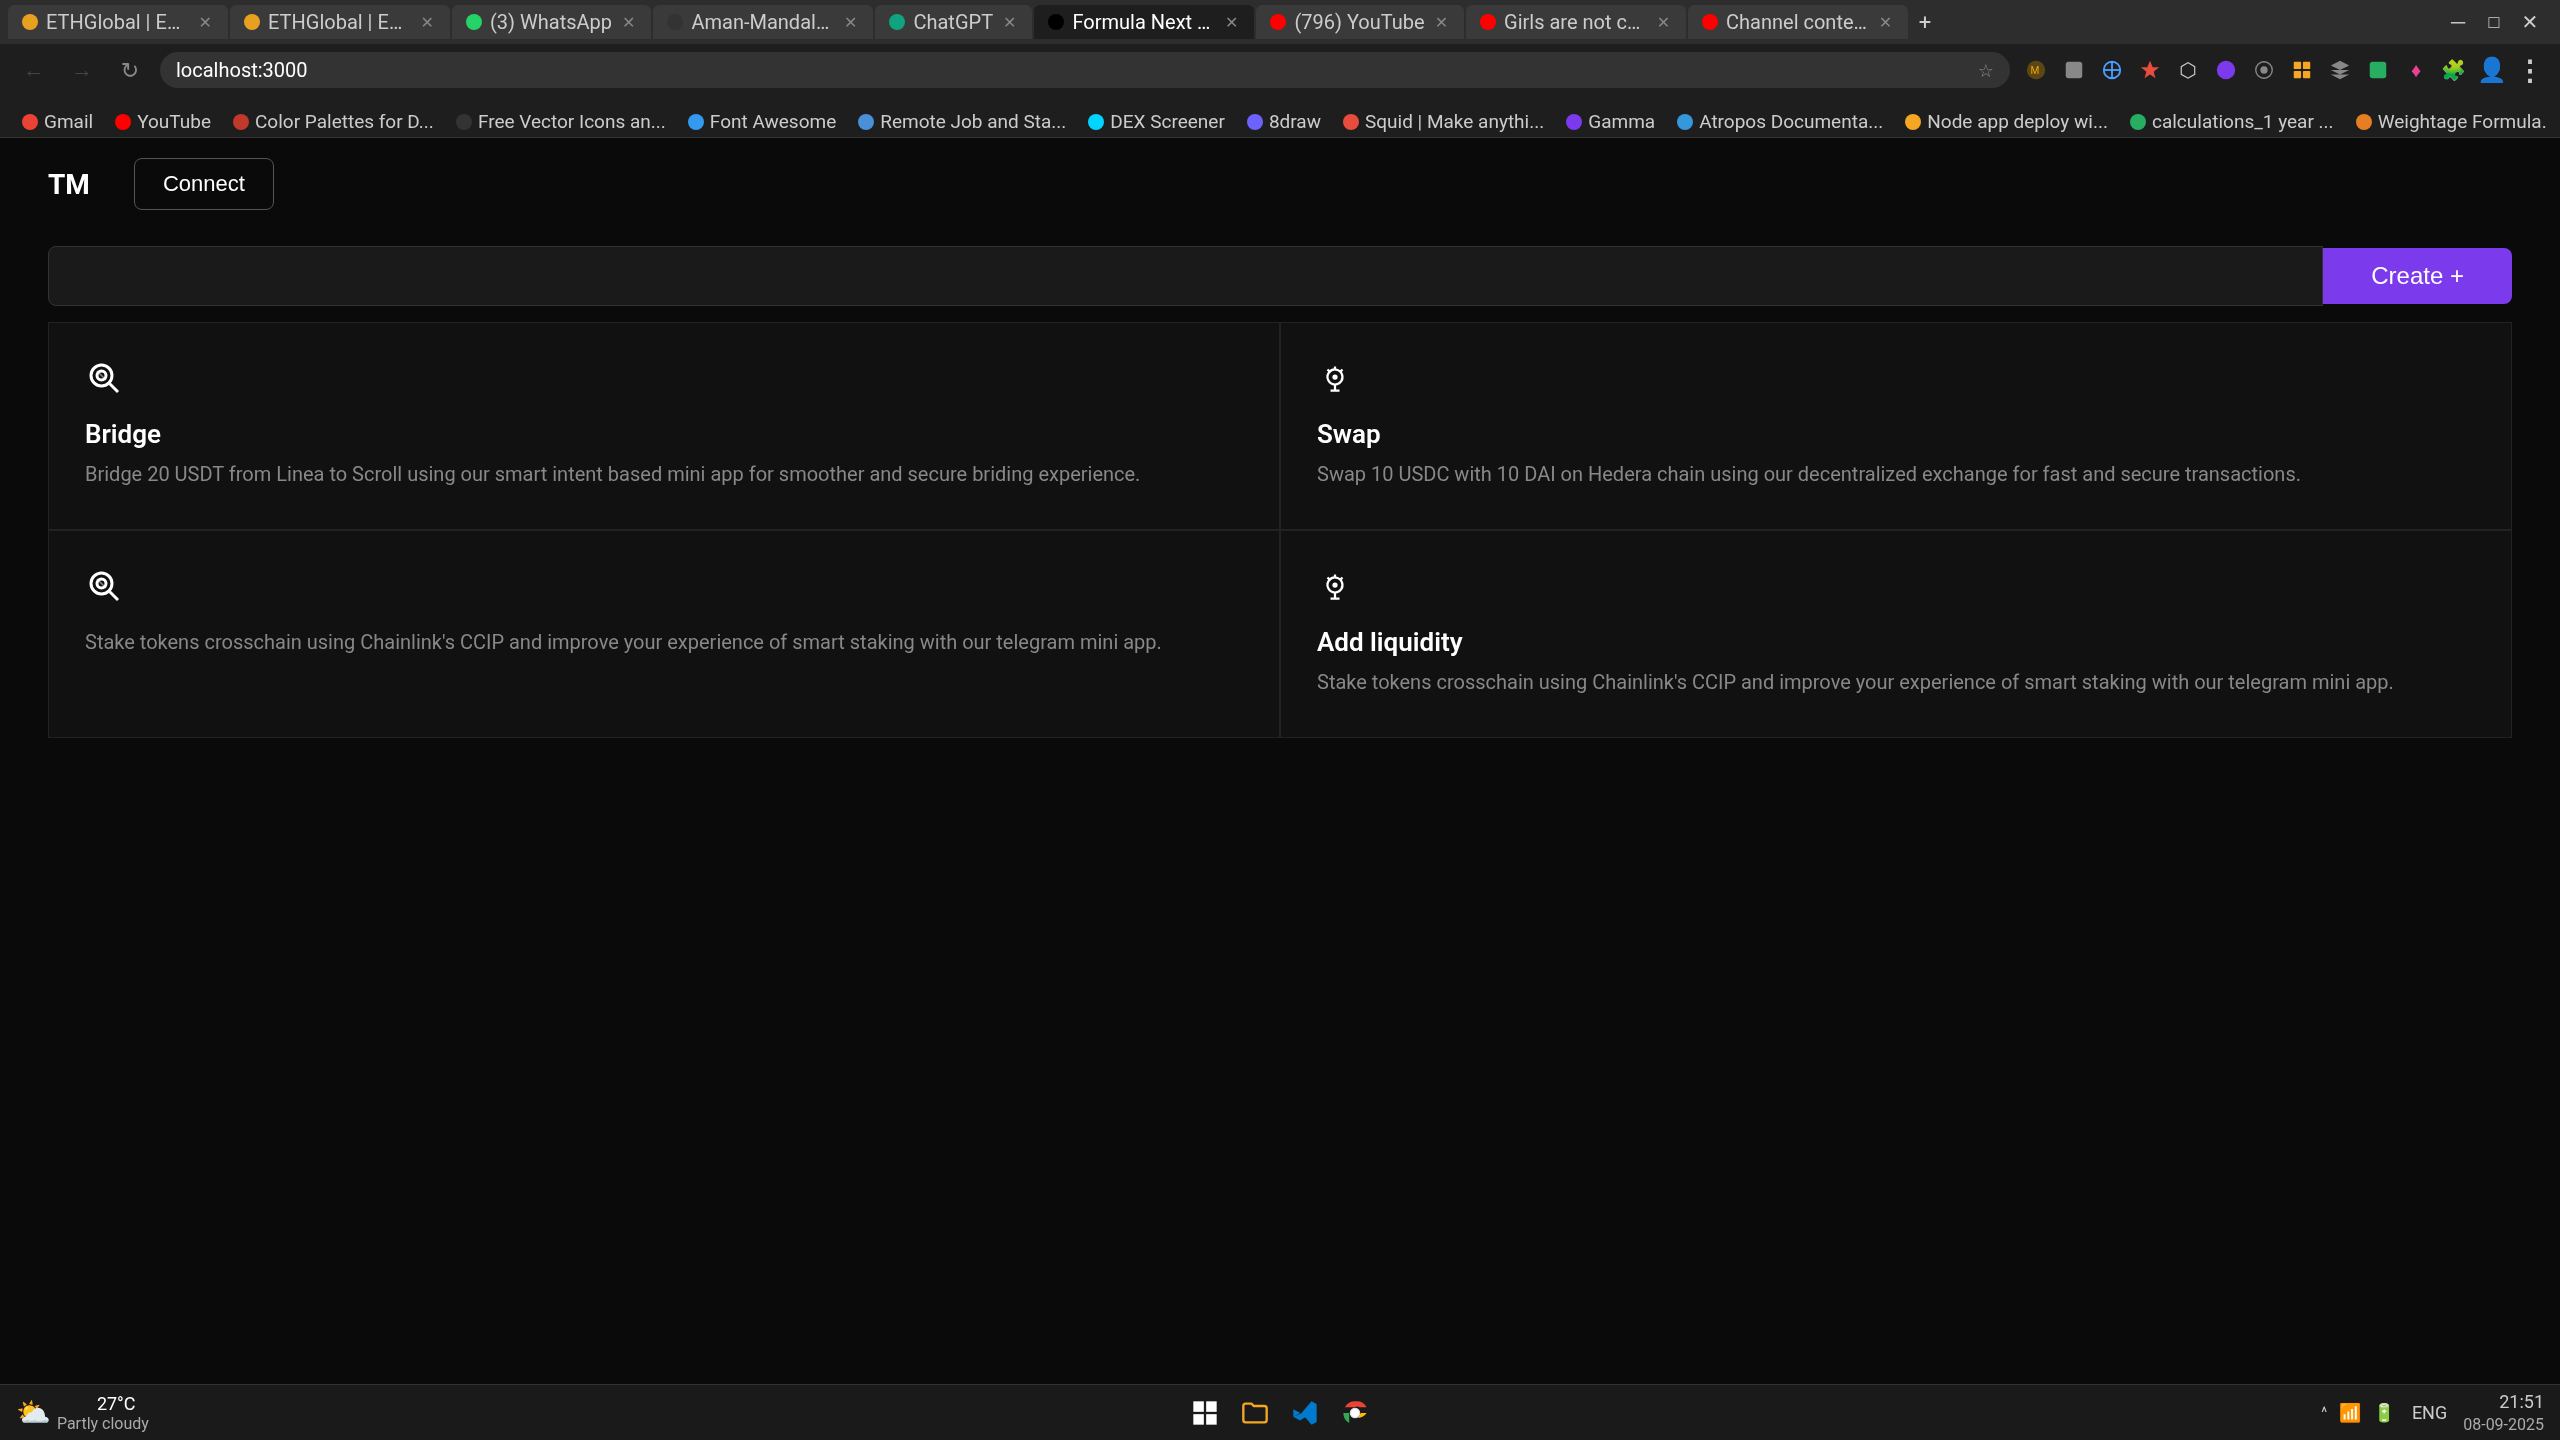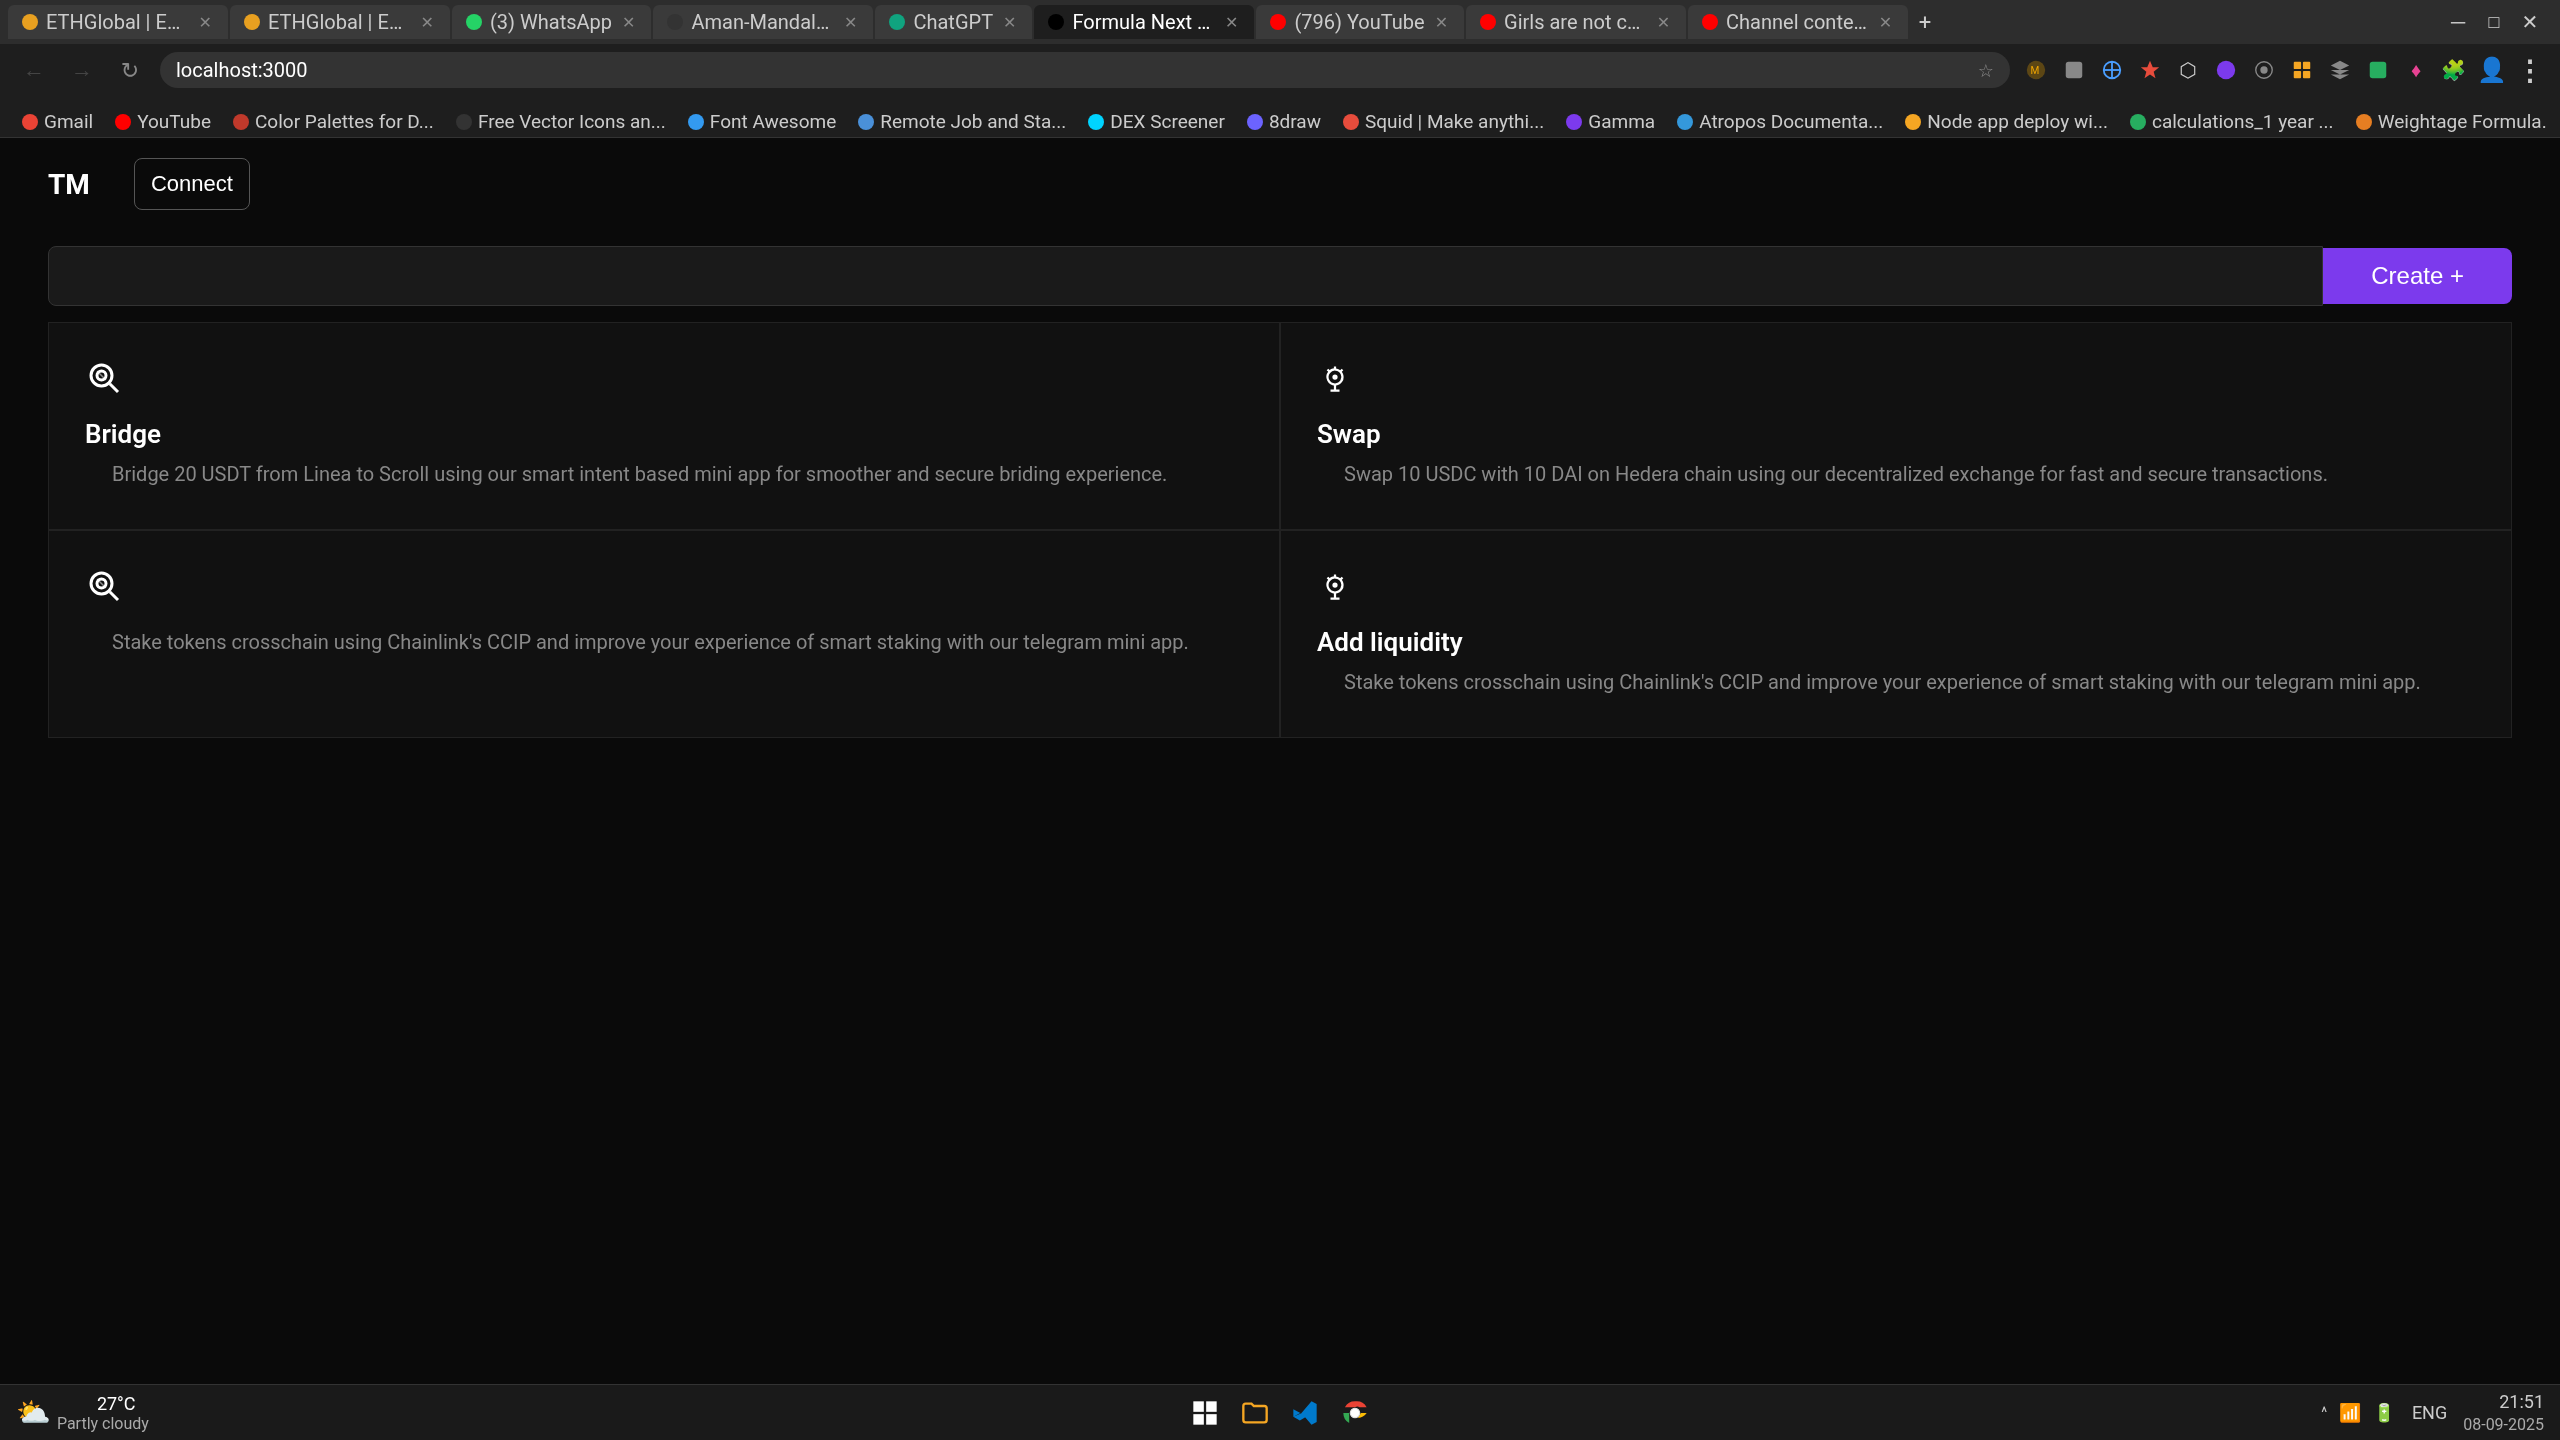--- a/index.html
+++ b/index.html
@@ -185,21 +185,21 @@
       gap: 44px;
     }
 
     .app-logo {
       font-size: 28px;
       font-weight: 700;
       color: #fff;
     }
 
     .connect-btn {
-      padding: 12px 16px;
+      padding: 12px 28px;
       border: 1px solid #555;
       border-radius: 8px;
       background: transparent;
       color: #fff;
       font-size: 22px;
       cursor: pointer;
     }
 
     
     .action-bar {
@@ -264,21 +264,20 @@
       font-size: 26px;
       font-weight: 600;
       color: #fff;
       margin-bottom: 10px;
     }
 
     .card-desc {
       font-size: 20px;
       color: #888;
       line-height: 1.5;
-      margin-left: 27px;
     }
 
     
     .taskbar {
       position: fixed;
       bottom: 0;
       left: 0;
       width: 2560px;
       height: 56px;
       background: #1a1a1a;

